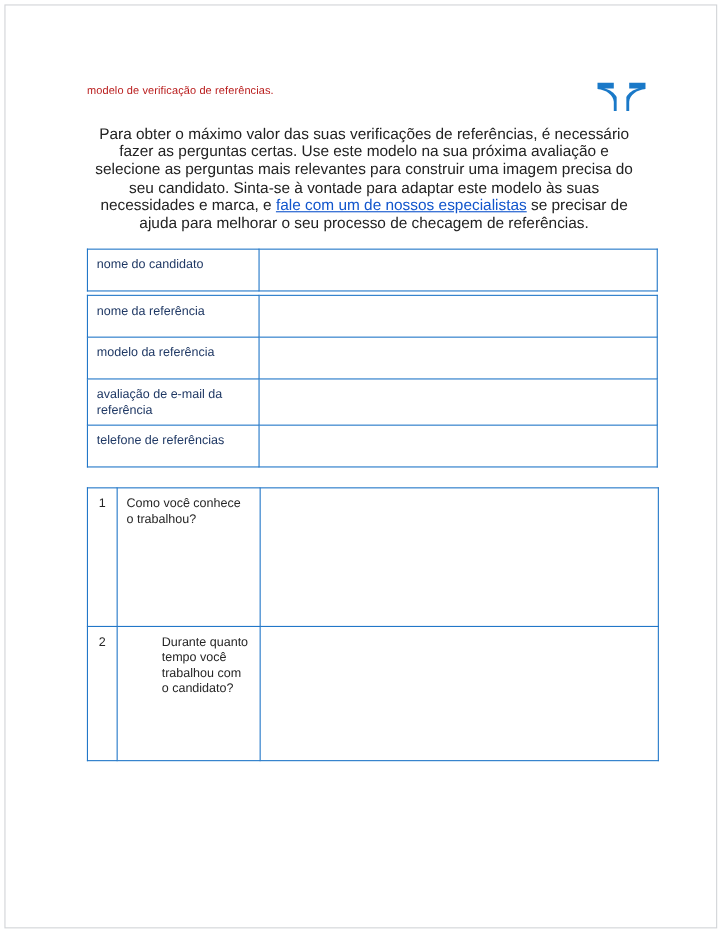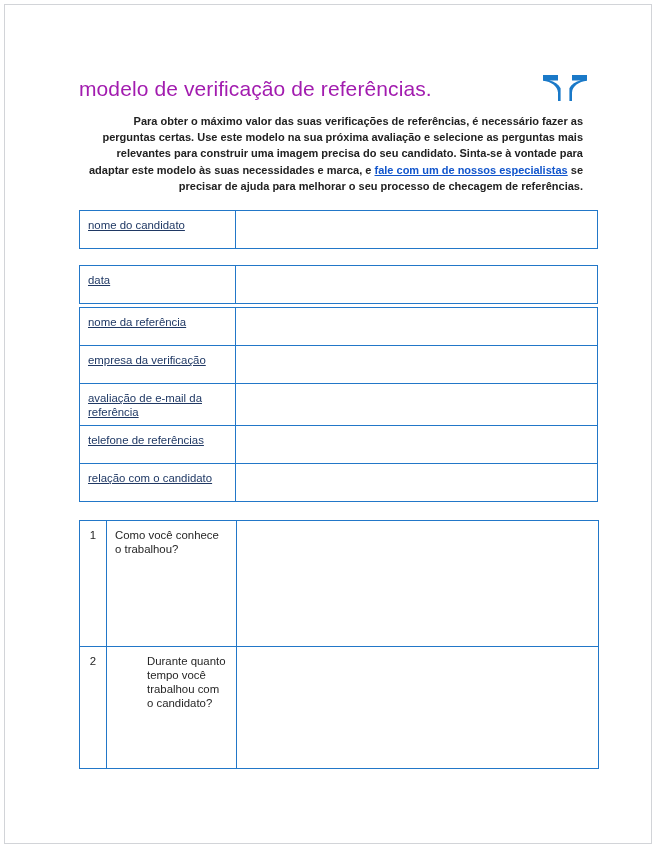--- a/index.html
+++ b/index.html
@@ -43,42 +43,41 @@
 
   
   .header {
     position: relative;
     height: 40px;
   }
   .doc-title {
     position: absolute;
     left: 0;
     top: 8px;
-    font-size: 21px;
-    color: #a21caf;
+    font-size: 10px;
+    color: #b91c1c;
     letter-spacing: 0.1px;
     white-space: nowrap;
   }
   .logo {
     position: absolute;
     right: 0;
     top: 6px;
     width: 44px;
     height: 26px;
   }
 
   
   .intro {
     margin-top: 4px;
-    font-size: 11px;
+    font-size: 14px;
     line-height: 16.2px;
     color: #222222;
     width: 504px;
-    text-align: right;
-    font-weight: bold;
+    text-align: center;
   }
   .intro a,
   .intro .inline-link {
     color: #1155cc;
     text-decoration: underline;
     cursor: pointer;
   }
 
   
   .tbl {
@@ -96,21 +95,21 @@
     color: #1f3864;
     background: #ffffff;
   }
   .tbl td.val {
     padding: 0;
   }
 
   .t-single { margin-top: 16px; }
   .t-single td { height: 24px; }
 
-  .col-label { width: 139px; text-decoration: underline; }
+  .col-label { width: 139px; }
   .col-value { width: 361px; }
 
   
   .t-ref { margin-top: 3px; }
   .t-ref td { height: 24px; }
 
   
   .t-q {
     margin-top: 18px;
   }
@@ -155,49 +154,37 @@
 
       <table class="tbl t-single">
         <tbody>
             <tr>
           <td class="col-label">nome do candidato</td>
           <td class="col-value val"></td>
         </tr>
       </tbody>
         </table>
 
-      <table class="tbl t-single">
-        <tbody>
-            <tr>
-          <td class="col-label">data</td>
-          <td class="col-value val"></td>
-        </tr>
-      </tbody>
-        </table>
 
       <table class="tbl t-ref">
         <tbody>
             <tr>
           <td class="col-label">nome da referência</td>
           <td class="col-value val"></td>
         </tr>
         <tr>
-          <td class="col-label">empresa da verificação</td>
+          <td class="col-label">modelo da referência</td>
           <td class="col-value val"></td>
         </tr>
         <tr>
           <td class="col-label">avaliação de e-mail da referência</td>
           <td class="col-value val"></td>
         </tr>
         <tr>
           <td class="col-label">telefone de referências</td>
-          <td class="col-value val"></td>
-        </tr>
-        <tr>
-          <td class="col-label">relação com o candidato</td>
           <td class="col-value val"></td>
         </tr>
       </tbody>
         </table>
 
       <table class="tbl t-q">
         <tbody>
             <tr class="row-q1">
           <td class="num">1</td>
           <td class="qtext">Como você conhece o trabalhou?</td>

